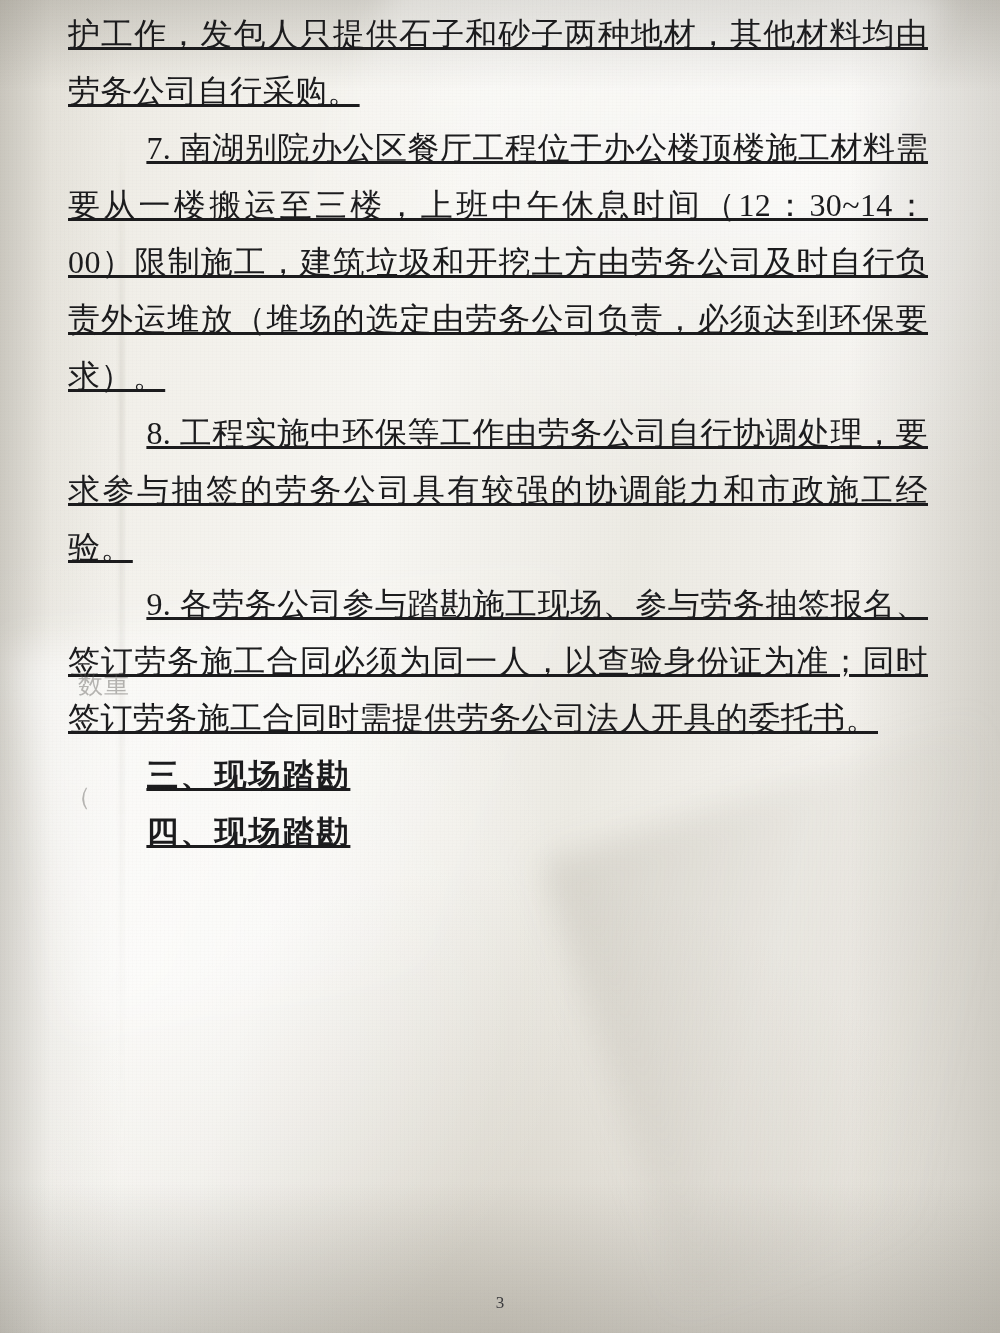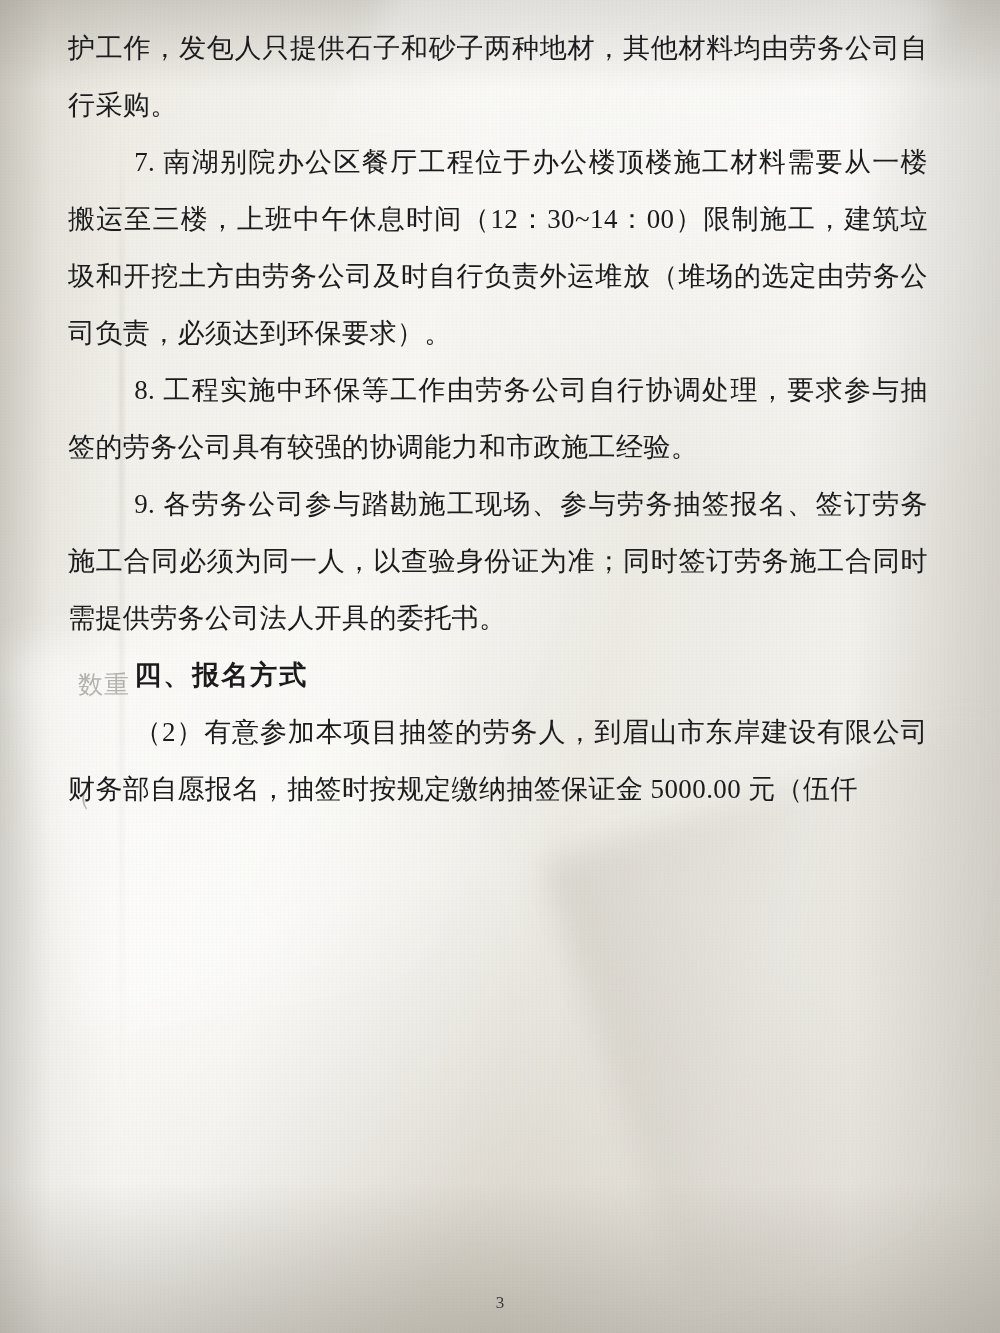--- a/index.html
+++ b/index.html
@@ -78,28 +78,29 @@
     opacity: 0.35;
     background-image:
       repeating-linear-gradient(0deg, rgba(120,116,108,0.045) 0px, rgba(120,116,108,0.045) 1px, rgba(255,255,255,0) 1px, rgba(255,255,255,0) 3px),
       repeating-linear-gradient(90deg, rgba(120,116,108,0.035) 0px, rgba(120,116,108,0.035) 1px, rgba(255,255,255,0) 1px, rgba(255,255,255,0) 4px);
   }
 
   
   .body-text {
     position: absolute;
     left: 68px;
-    top: 20px;
+    top: 6px;
     width: 860px;
     color: #1b1b1d;
-    font-size: 27px;
+    font-size: 32px;
     line-height: 57px;
     letter-spacing: 0.4px;
     text-align: justify;
     text-justify: inter-ideograph;
+    text-decoration: underline;
   }
   .para {
     margin: 0 0 0 0;
     white-space: pre-wrap;
   }
   .para.indent {
     text-indent: 2.45em;
   }
   .para.hang {
     text-indent: 0;
@@ -146,22 +147,22 @@
   <div class="crease c5"></div>
   <div class="crease c6"></div>
   <div class="crease c7"></div>
   <div class="crease c8"></div>
 
   <div class="body-text">
     <p class="para hang">护工作，发包人只提供石子和砂子两种地材，其他材料均由劳务公司自行采购。</p>
     <p class="para indent">7. 南湖别院办公区餐厅工程位于办公楼顶楼施工材料需要从一楼搬运至三楼，上班中午休息时间（12：30~14：00）限制施工，建筑垃圾和开挖土方由劳务公司及时自行负责外运堆放（堆场的选定由劳务公司负责，必须达到环保要求）。</p>
     <p class="para indent">8. 工程实施中环保等工作由劳务公司自行协调处理，要求参与抽签的劳务公司具有较强的协调能力和市政施工经验。</p>
     <p class="para indent">9. 各劳务公司参与踏勘施工现场、参与劳务抽签报名、签订劳务施工合同必须为同一人，以查验身份证为准；同时签订劳务施工合同时需提供劳务公司法人开具的委托书。</p>
-    <p class="para heading">四、报名方式</p>
-    <p class="para indent">（2）有意参加本项目抽签的劳务人，到眉山市东岸建设有限公司财务部自愿报名，抽签时按规定缴纳抽签保证金 5000.00 元（伍仟</p>
+    <p class="para heading">三、现场踏勘</p>
+    <p class="para heading">四、现场踏勘</p>
   </div>
 
   <div class="stray-mark m1">数重</div>
   <div class="stray-mark m2">（</div>
 
   <div class="page-number">3</div>
 
   <div class="grain"></div>
 </div>
 

